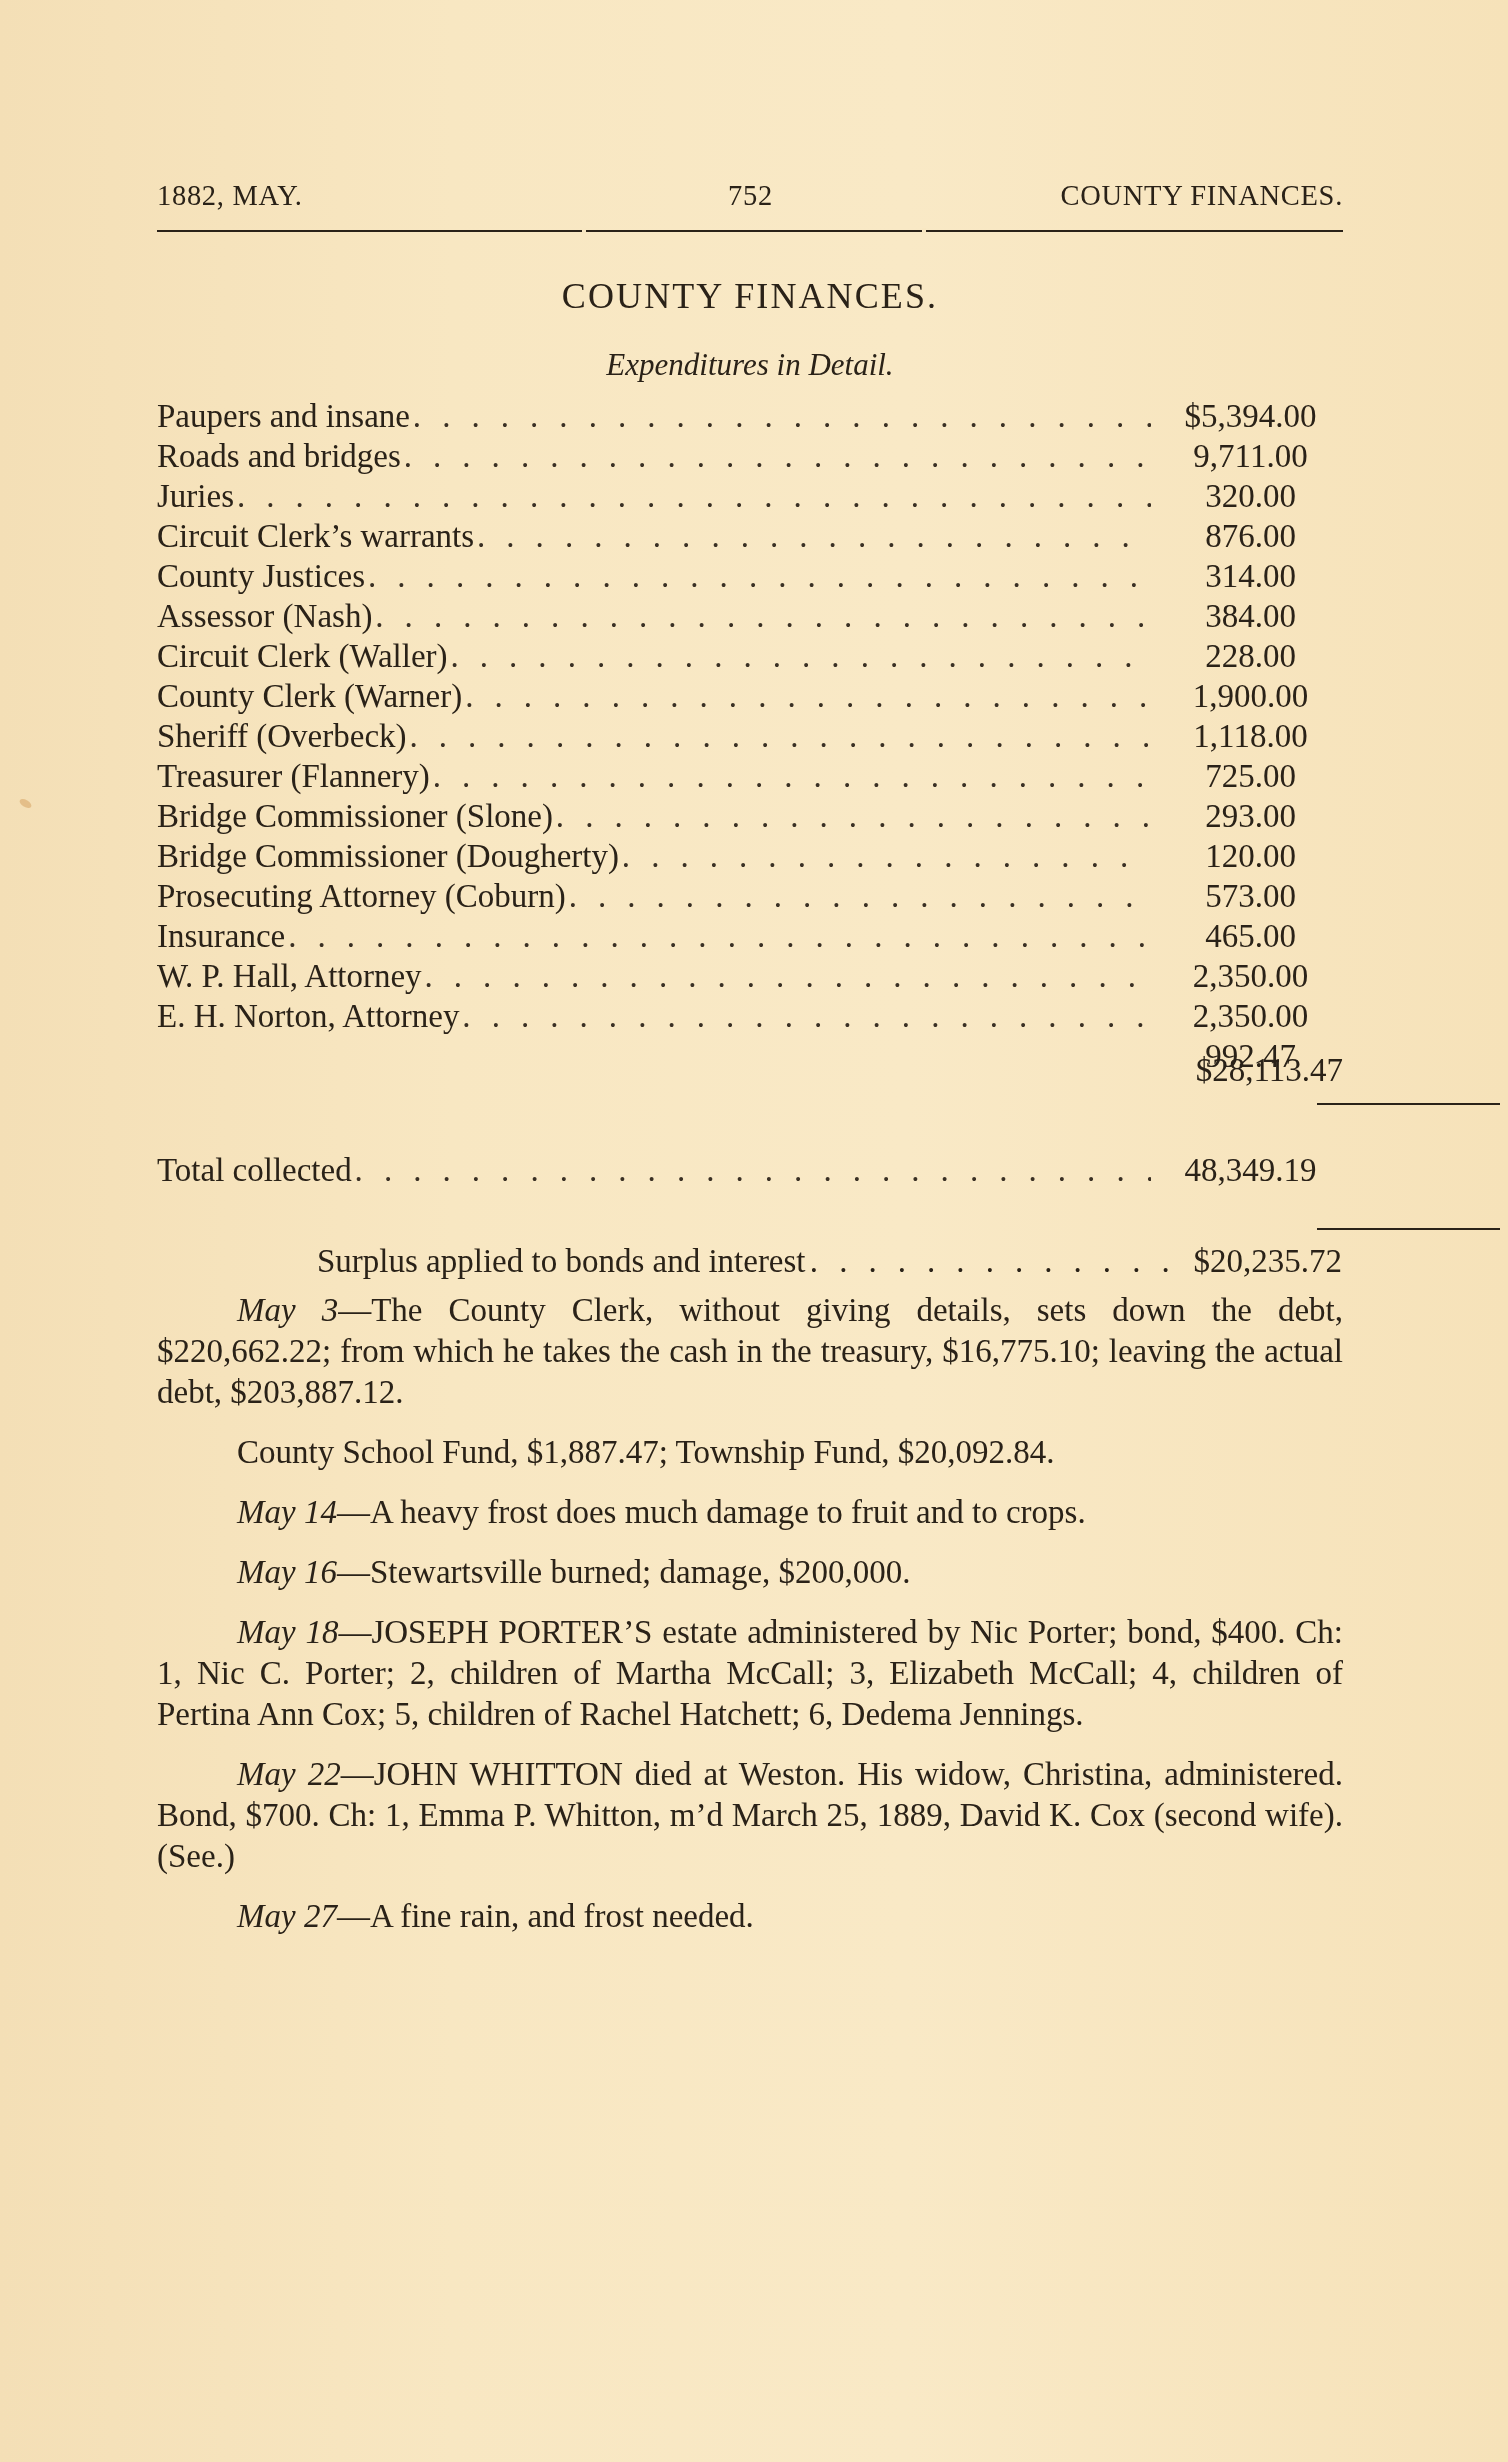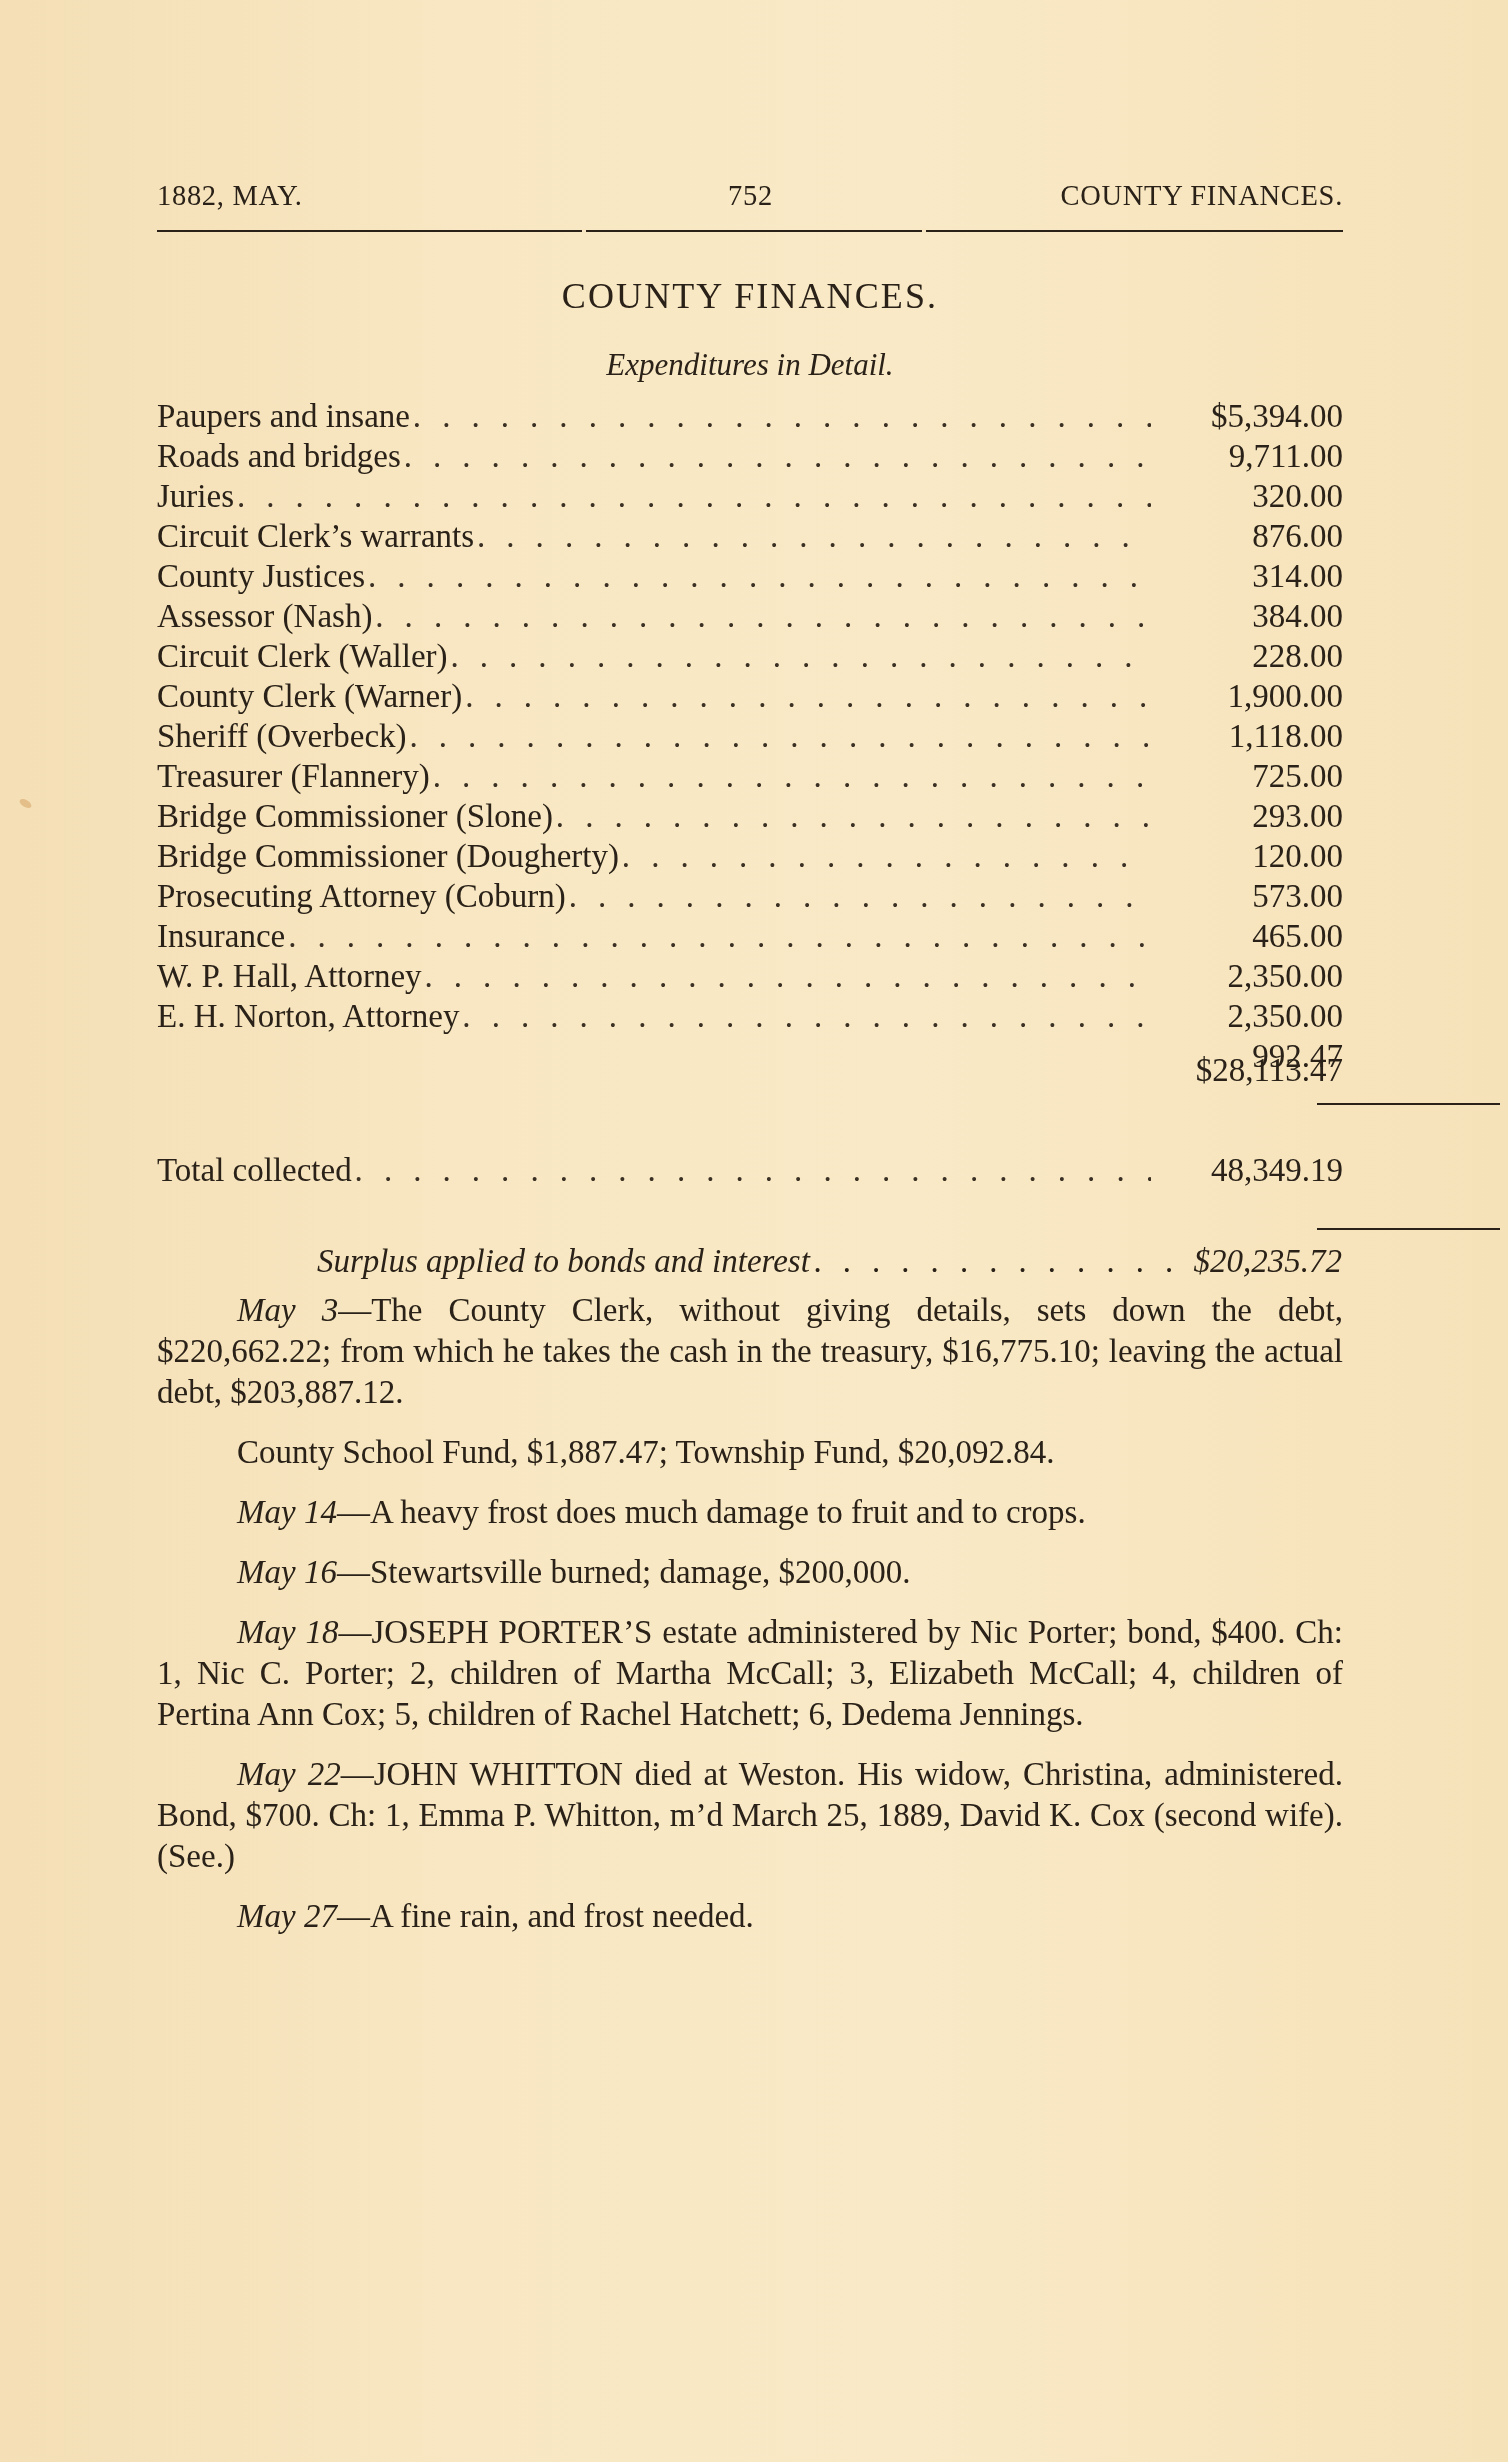--- a/index.html
+++ b/index.html
@@ -93,21 +93,21 @@
     overflow: hidden;
     margin: 0 7.1px 0 2.9px;
     letter-spacing: 6.4px;
     color: #3a3024;
   }
   .exp-row .leader::before {
     content: ". . . . . . . . . . . . . . . . . . . . . . . . . . . . . . . . . . . . . . . . . . . . . . . . . . . . . . . . . . . . . . . . . . . . . . . . . . . . . . . .";
   }
   .exp-row .amount {
     flex: 0 0 185px;
-    text-align: right;
+    text-align: center;
   }
   .exp-row.no-label .leader::before { content: ""; }
   .sum-rule {
     position: absolute;
     left: 1160px;
     width: 183px;
     height: 0;
     border-top: 2.1px solid #2a2218;
   }
   .subtotal {
@@ -130,21 +130,20 @@
     position: absolute;
     top: 1241px;
     left: 160px;
     width: 1025px;
     font-size: 33px;
     height: 40px;
     line-height: 40px;
     display: flex;
     align-items: center;
     white-space: nowrap;
-    font-style: italic;
   }
   .surplus .leader {
     flex: 1 1 auto;
     overflow: hidden;
     letter-spacing: 6.4px;
     margin: 0 1.4px 0 4.3px;
   }
   .surplus .leader::before { content: ". . . . . . . . . . . . . . . . . . . . . . . . . . . . . . . . . . ."; }
   .surplus .amount { flex: 0 0 auto; text-align: right; }
   

